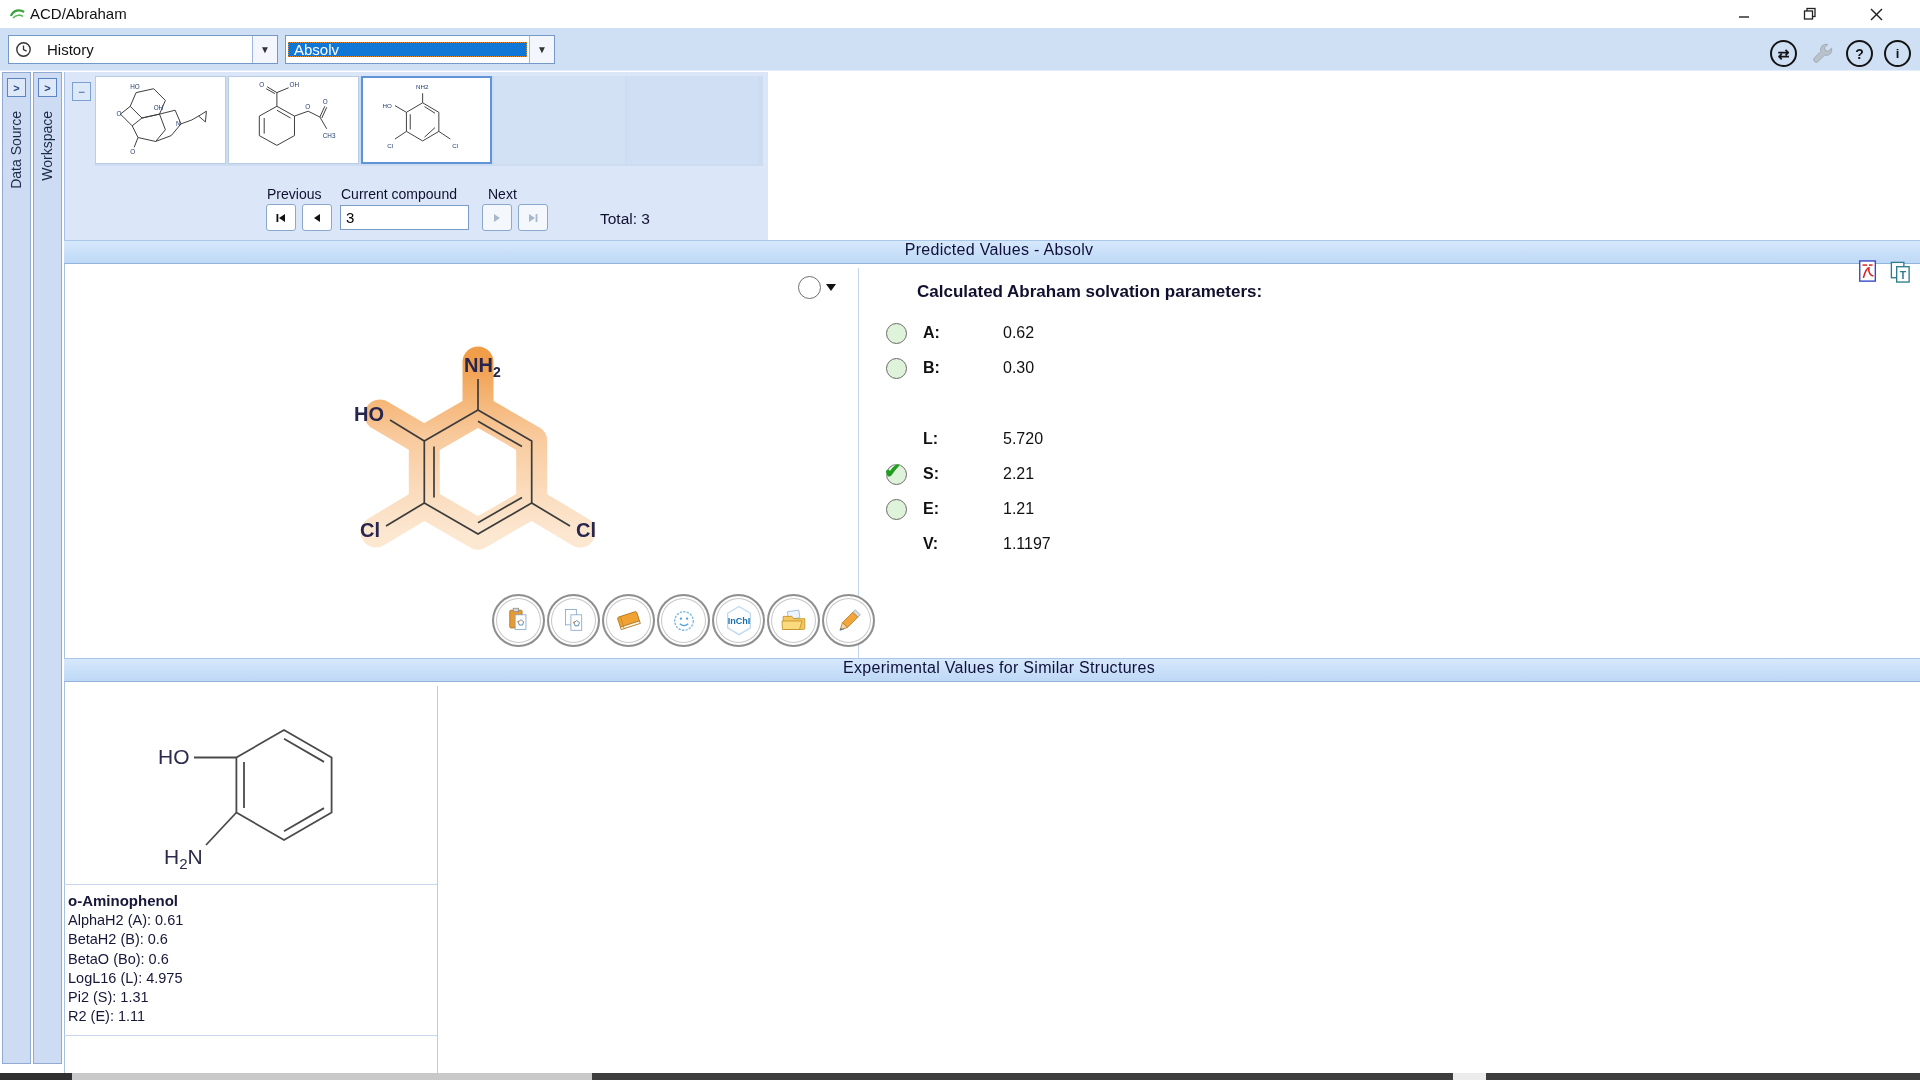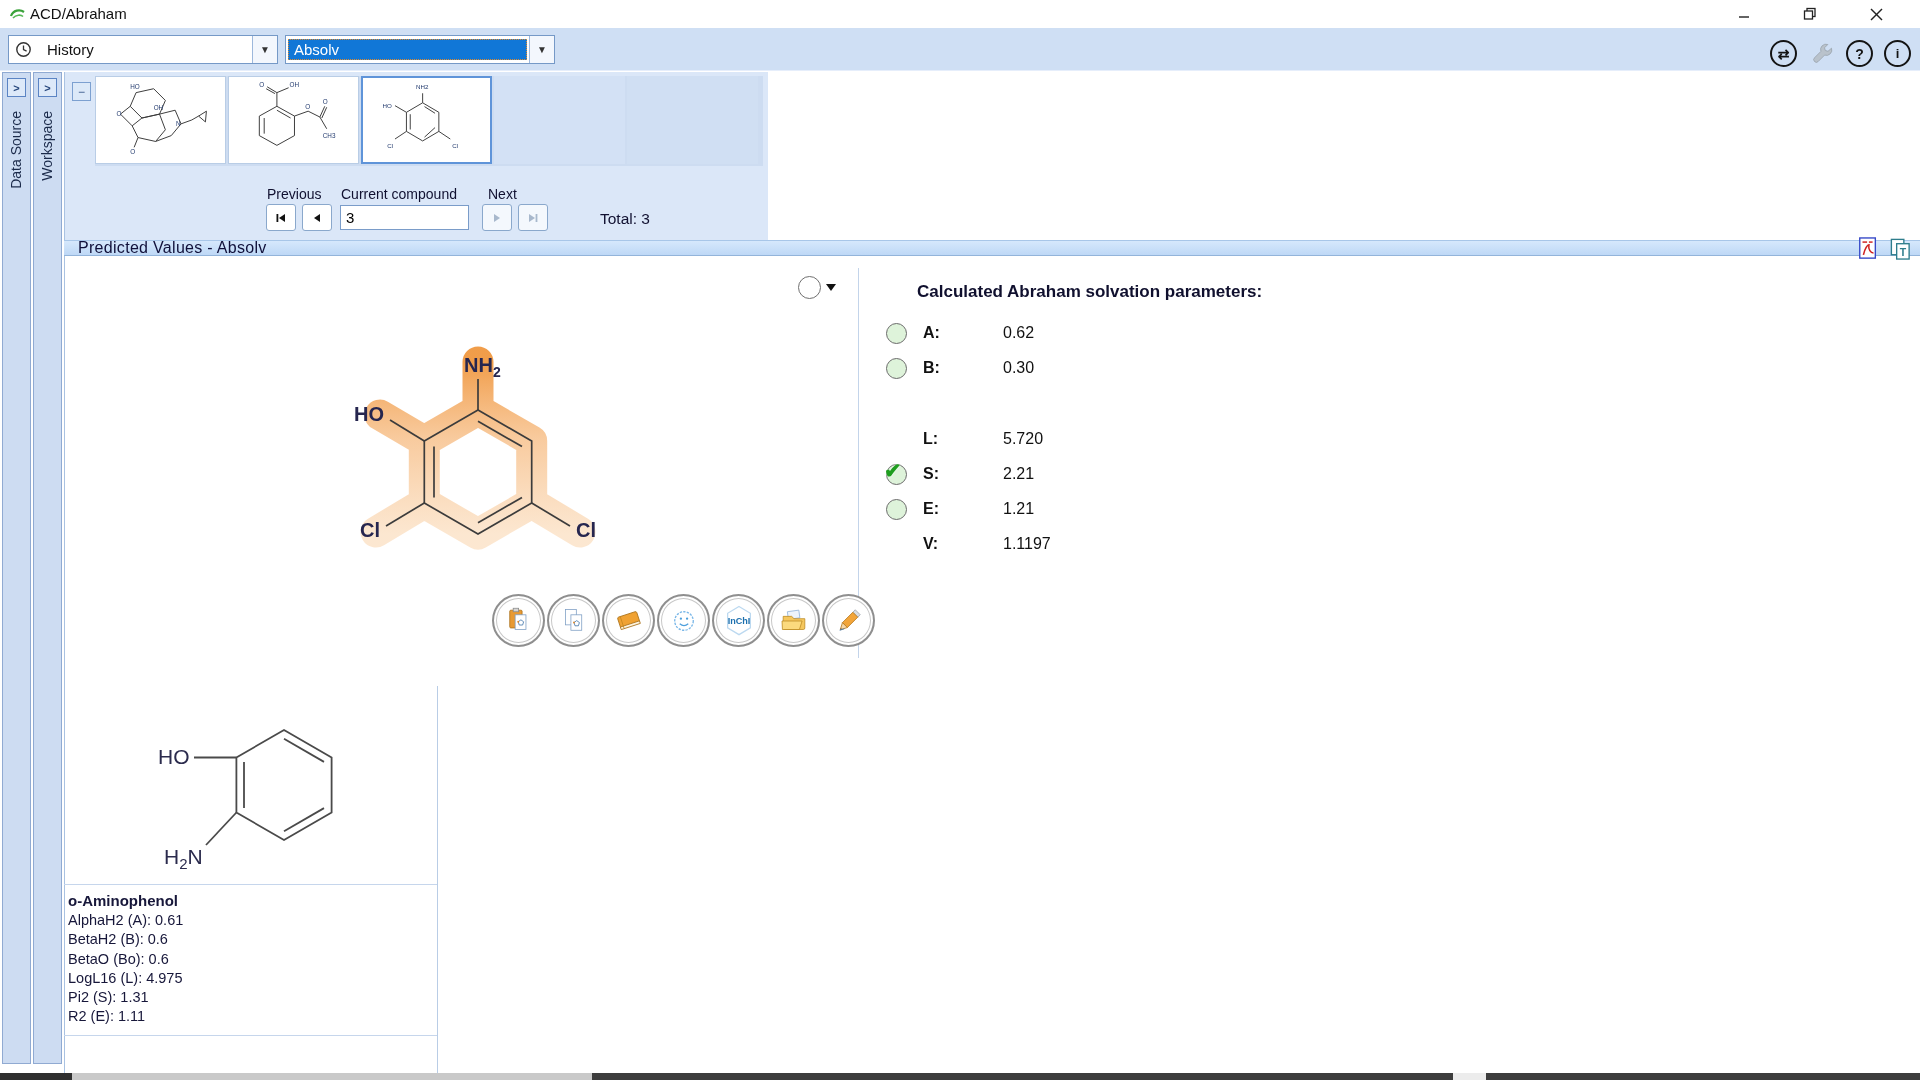--- a/index.html
+++ b/index.html
@@ -10,21 +10,21 @@
   
   .titlebar{left:0;top:0;width:1920px;height:28px;background:#fff;}
   .title-text{left:30px;top:5px;font-size:15px;color:#111;}
   .winbtn{top:0;width:44px;height:28px;display:flex;align-items:center;justify-content:center;cursor:default;}
 
   
   .toolbar{left:0;top:28px;width:1920px;height:42px;background:#cfdff4;border-bottom:1px solid #e6eefb;}
   .combo{top:7px;height:27px;background:#fff;border:1px solid #7599c7;display:flex;align-items:center;}
   .combo-arrowbtn{width:24px;height:100%;border-left:1px solid #9db8dc;background:#f3f7fd;
       display:flex;align-items:center;justify-content:center;font-size:10px;color:#333;}
-  .combo-sel{position:relative;flex:1;height:21px;margin:2px;background:#1177d7;color:#fff;
+  .combo-sel{position:relative;flex:1;height:15px;margin:2px;background:#1177d7;color:#fff;
       display:flex;align-items:center;padding-left:6px;font-size:15px;outline:1px dotted #e08a2e;outline-offset:-1px;}
   .tb-icons{top:12px;display:flex;gap:11px;align-items:center;}
   .round-ic{width:27px;height:27px;display:flex;align-items:center;justify-content:center;}
   .circ{width:23px;height:23px;border:2.2px solid #141414;border-radius:50%;display:flex;
         align-items:center;justify-content:center;font-weight:bold;color:#141414;background:#fff0;}
 
   
   .vtab{top:72px;width:27px;height:990px;background:#cddcf2;border:1px solid #90aad2;}
   .vtab .exp{position:absolute;left:4px;top:5px;width:17px;height:17px;border:1px solid #5b84c4;
        background:#dde9f9;color:#27477c;font-size:11px;font-weight:bold;display:flex;align-items:center;justify-content:center;}
@@ -43,23 +43,23 @@
   
   .nav-lbl{top:186px;font-size:14px;color:#101030;}
   .navbtn{top:204px;width:30px;height:27px;background:#fff;border:1px solid #8aa8cc;border-radius:3px;
       display:flex;align-items:center;justify-content:center;font-size:11px;color:#111;box-sizing:border-box;}
   .navbtn.dis{color:#a8b8cc;background:#f4f8fd;}
   .nav-input{left:340px;top:205px;width:122px;height:23px;border:1px solid #7a9cc9;font-size:15px;
       font-family:"Liberation Sans",sans-serif;padding:0 0 0 5px;}
   .total{left:600px;top:210px;font-size:15.5px;color:#101030;}
 
   
-  .sechdr{left:64px;width:1856px;height:16px;background:linear-gradient(#d6e8fc,#bed8f6);
+  .sechdr{left:64px;width:1856px;height:24px;background:linear-gradient(#d6e8fc,#bed8f6);
       border-top:1px solid #a8c6e8;border-bottom:1px solid #93b4da;box-sizing:border-box;
-      display:flex;align-items:center;}
+      display:flex;align-items:center;flex-direction:column;}
   .sechdr .t{margin-left:14px;font-size:16px;color:#10103a;letter-spacing:.3px;}
 
   
   .vdiv{width:1px;background:#c3d4ea;}
   .seldrop{left:798px;top:276px;display:flex;align-items:center;gap:5px;}
   .selcirc{width:21px;height:21px;border:1.5px solid #707070;border-radius:50%;background:#fff;}
   .dn-arrow{width:0;height:0;border-left:5px solid transparent;border-right:5px solid transparent;border-top:7px solid #111;}
 
   .ptitle{left:917px;top:282px;font-size:17px;font-weight:bold;color:#10102e;}
   .prow{left:868px;width:330px;height:30px;}
@@ -382,20 +382,23 @@
           <rect x="17.5" y="6" width="9" height="4.5" fill="#d8dde2" stroke="#9aa2aa"></rect>
           <rect x="17.5" y="10.5" width="9" height="19" fill="#f2a53a" stroke="#b5771b"></rect>
           <polygon points="17.5,29.5 26.5,29.5 22,38" fill="#f6d7a8" stroke="#b5771b"></polygon>
           <polygon points="20.8,35.8 23.2,35.8 22,38" fill="#4a4a4a"></polygon>
         </g>
         <path d="M10 34 l6 -2" stroke="#4a7cae" stroke-width="1.2" fill="none"></path>
       </svg>
     </span>
   </div>
 
+  <div class="abs sechdr" style="top:658px">
+    <span class="t">Experimental Values for Similar Structures</span>
+  </div>
 
   <div class="abs expcell-rb"></div>
   <div class="abs expcell-hr"></div>
   <div class="abs expcell-bb"></div>
 
   <svg class="abs" style="left:66px;top:692px" width="370" height="190" viewBox="0 0 370 190">
     <g stroke="#4a4a4a" stroke-width="1.8" fill="none">
       <polygon points="218,38 265.6,65.5 265.6,120.5 218,148 170.4,120.5 170.4,65.5"></polygon>
       <line x1="218" y1="46.8" x2="258" y2="69.9"></line>
       <line x1="258" y1="116.1" x2="218" y2="139.2"></line>

